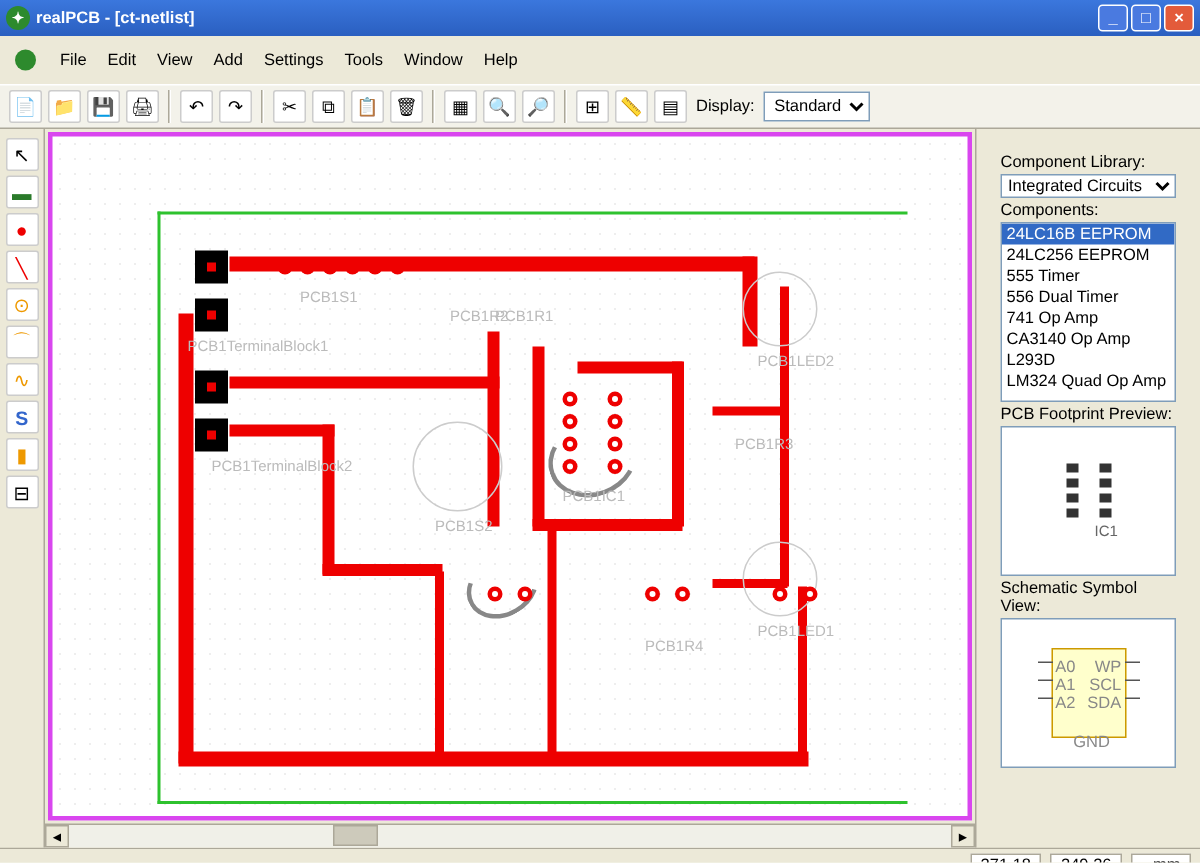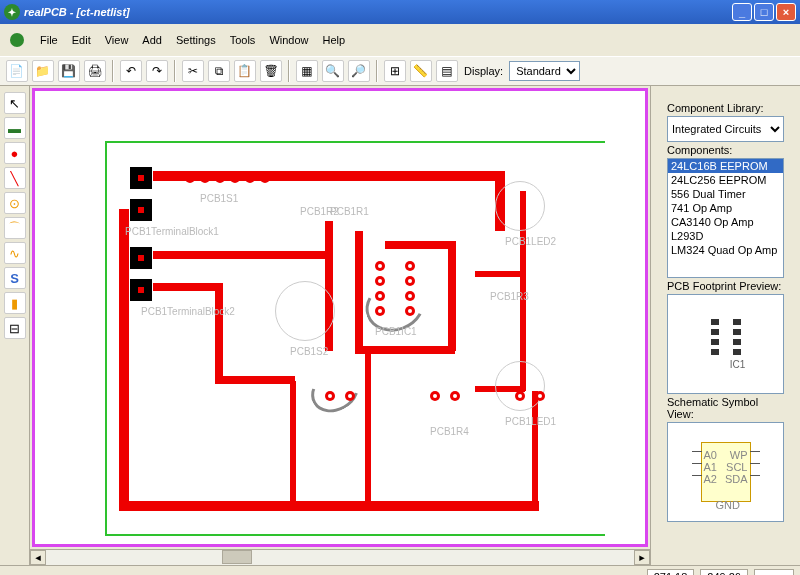--- a/index.html
+++ b/index.html
@@ -1,19 +1,19 @@
 <!DOCTYPE html>
 <html><head>
 <meta charset="utf-8">
 <style>
 * { box-sizing: border-box; margin: 0; padding: 0; font-family: Tahoma, sans-serif; font-size: 11px; }
 body { background: #ece9d8; overflow: hidden; width: 800px; height: 575px; }
 .titlebar { height: 24px; background: linear-gradient(#3b77dd,#2a5fc0); color: #fff; display: flex; align-items: center; padding: 0 4px; }
 .titlebar .ticon { width: 16px; height: 16px; background: #2d8a2d; border-radius: 50%; margin-right: 4px; display:flex;align-items:center;justify-content:center;color:#fff;font-size:10px;font-weight:bold; }
-.titlebar .title { flex: 1; font-weight: bold; font-style: italic; }
+.titlebar .title { flex: 1; font-weight: bold; }
 .winbtns { display: flex; gap: 2px; }
 .winbtn { width: 20px; height: 18px; border: 1px solid #fff; border-radius: 3px; display:flex;align-items:center;justify-content:center; color:#fff; font-weight:bold; cursor:pointer; }
 .winbtn.min,.winbtn.max { background: #4a7ae0; }
 .winbtn.close { background: #e35b3a; }
 .menubar { height: 20px; background: #ece9d8; display:flex; align-items:center; padding: 16px 4px; gap: 2px; }
 .mitem { padding: 2px 6px; cursor:pointer; }
 .mitem .micon { width:14px;height:14px;background:#2d8a2d;border-radius:50%;display:inline-block;vertical-align:middle;margin-right:2px; }
 .toolbar { height: 30px; background: #f3f2ea; border-top:1px solid #fff; border-bottom:1px solid #aca899; display:flex; align-items:center; padding: 0 6px; gap:4px; }
 .tbtn { width:22px; height:22px; border:1px solid #ccc; background:#fff; border-radius:2px; display:flex;align-items:center;justify-content:center; cursor:pointer; font-size:12px; }
 .tsep { width:2px; height:22px; border-left:1px solid #aca899; border-right:1px solid #fff; margin: 0 2px; }
@@ -32,21 +32,21 @@
 .blkpad { position:absolute; width:22px;height:22px; background:#000; }
 .blkpad::after{content:'';position:absolute;left:8px;top:8px;width:6px;height:6px;background:#e00; }
 .comp-outline { position:absolute; border:1px solid #ccc; border-radius:50%; }
 .comp-label { position:absolute; color:#bbb; font-size:10px; }
 .hscroll { height:16px; background:#ece9d8; border-top:1px solid #aca899; display:flex; }
 .hscroll .sbtn { width:16px; border:1px solid #aca899; background:#ece9d8; text-align:center; }
 .hscroll .strack { flex:1; background:#f0f0e8; position:relative; }
 .hscroll .sthumb { position:absolute; left:30%; width:30px; height:14px; background:#cdcabb; border:1px solid #aca899; }
 .rightpanel { width:150px; background:#ece9d8; border-left:1px solid #aca899; padding:16px; display:flex; flex-direction:column; gap:2px; }
 .rlabel { font-size:11px; }
-.rselect { width:100%; height:26px; border:1px solid #7f9db9; background:#fff; }
+.rselect { width:100%; height:16px; border:1px solid #7f9db9; background:#fff; }
 .rlist { width:100%; height:120px; border:1px solid #7f9db9; background:#fff; overflow-y:auto; }
 .rlist .item { padding:1px 3px; cursor:pointer; }
 .rlist .item.sel { background:#316ac5; color:#fff; }
 .preview { width:100%; height:100px; border:1px solid #7f9db9; background:#fff; display:flex; align-items:center; justify-content:center; flex-direction:column; }
 .preview .dip { display:flex; gap:14px; }
 .preview .pincol { display:flex; flex-direction:column; gap:4px; }
 .preview .pin { width:8px;height:6px; background:#333; }
 .preview .icname { margin-top:4px; font-size:10px; color:#666;margin-left:24px; }
 .symview { width:100%; height:100px; border:1px solid #7f9db9; background:#fff; display:flex;align-items:center;justify-content:center; }
 .symbox { width:50px;height:60px; border:1px solid #c90; background:#ffc; position:relative; font-size:7px; color:#888; }
@@ -204,20 +204,21 @@
     </div>
   </div>
 
   <div class="rightpanel">
     <div class="rlabel">Component Library:</div>
     <select class="rselect"><option>Integrated Circuits</option></select>
     <div class="rlabel">Components:</div>
     <div class="rlist" id="complist">
         <div class="item sel">24LC16B EEPROM</div>
         <div class="item">24LC256 EEPROM</div>
+        <div class="item">555 Timer</div>
         <div class="item">556 Dual Timer</div>
         <div class="item">741 Op Amp</div>
         <div class="item">CA3140 Op Amp</div>
         <div class="item">L293D</div>
         <div class="item">LM324 Quad Op Amp</div>
       </div>
     <div class="rlabel">PCB Footprint Preview:</div>
     <div class="preview">
       <div class="dip">
         <div class="pincol">

